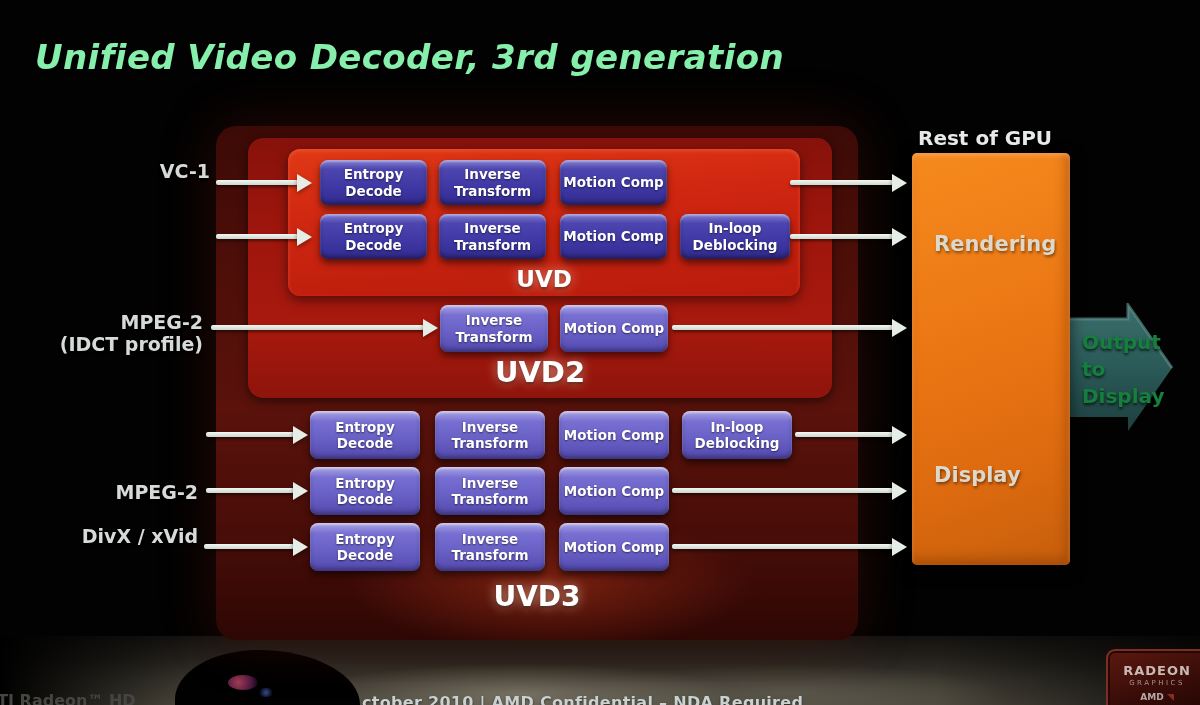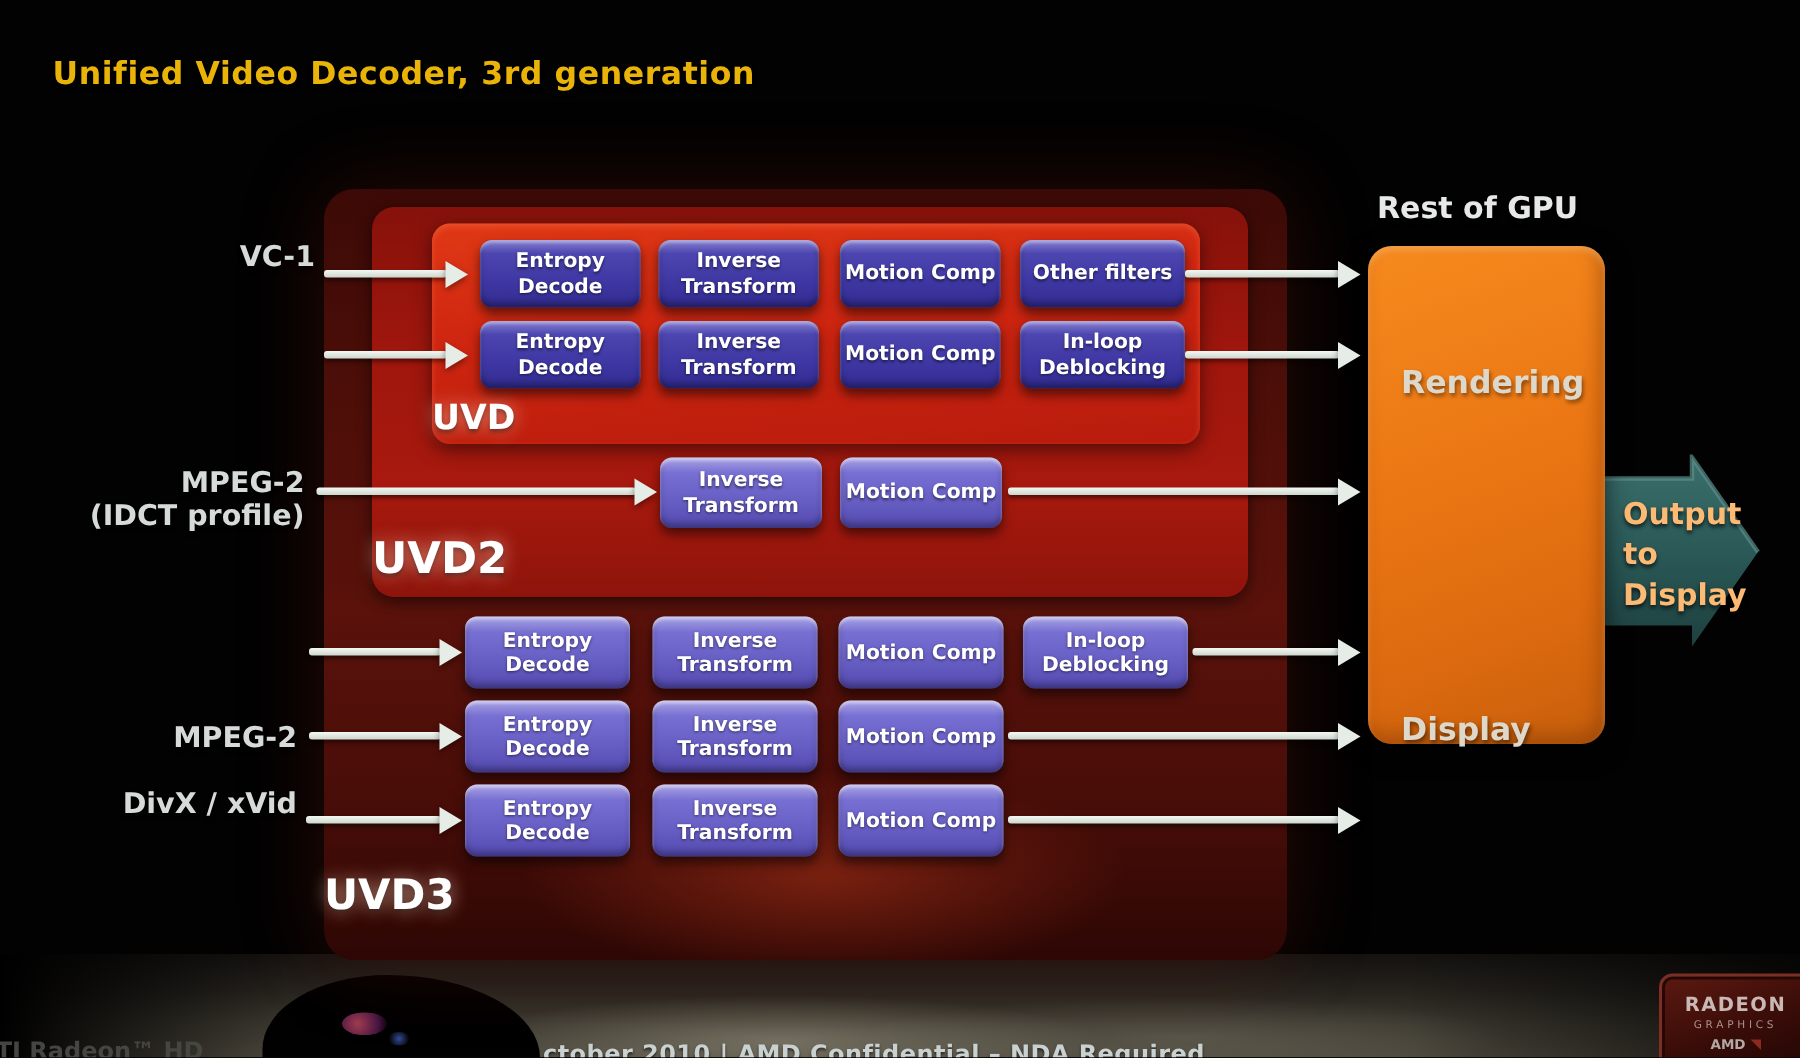--- a/index.html
+++ b/index.html
@@ -12,64 +12,64 @@
       radial-gradient(ellipse 480px 330px at 545px 390px, rgba(140,30,14,0.14), transparent 70%),
       radial-gradient(ellipse 260px 120px at 540px 620px, rgba(220,180,150,0.10), transparent 70%);
   }
   .bottom-band{position:absolute;left:0;top:636px;width:1200px;height:69px;z-index:1;
     background:
       radial-gradient(ellipse 300px 42px at 520px 58px, rgba(190,185,162,0.40), transparent 72%),
       radial-gradient(ellipse 300px 38px at 790px 56px, rgba(150,145,128,0.28), transparent 72%),
       linear-gradient(90deg, #000 0%, rgba(0,0,0,0) 16%, rgba(0,0,0,0) 78%, rgba(0,0,0,.75) 100%),
       linear-gradient(180deg, #141210 0%, #25221d 35%, #3b382f 68%, #4d483d 100%);
   }
-  .title{position:absolute;left:35px;top:37px;z-index:10;font-size:21px;font-weight:bold;
-    color:#eab308;letter-spacing:.4px;text-shadow:0 2px 3px rgba(0,0,0,.8);}
+  .title{position:absolute;left:35px;top:37px;z-index:10;font-size:34px;font-weight:bold;
+    color:#86efac;letter-spacing:.4px;text-shadow:0 2px 3px rgba(0,0,0,.8);font-style:italic;}
   
   .uvd3{position:absolute;left:216px;top:126px;width:642px;height:514px;z-index:3;border-radius:20px;
     background:
       radial-gradient(ellipse 280px 95px at 52% 89%, rgba(170,50,24,0.55), transparent 72%),
       linear-gradient(180deg,#3c0a06 0%,#4c0e08 25%,#5a120b 55%,#480d08 80%,#2d0704 100%);
     box-shadow:0 0 55px rgba(150,35,14,.25);}
   .uvd2{position:absolute;left:248px;top:138px;width:584px;height:260px;z-index:4;border-radius:15px;
     background:linear-gradient(180deg,#86120b 0%,#9e160d 35%,#a8190e 72%,#8e140b 100%);
     box-shadow:0 3px 10px rgba(0,0,0,.55);}
   .uvd1{position:absolute;left:288px;top:149px;width:512px;height:147px;z-index:5;border-radius:12px;
     background:linear-gradient(175deg,#e03915 0%,#d02711 38%,#c2200e 72%,#b81c0d 100%);
     box-shadow:inset 0 2px 4px rgba(255,130,90,.35), 0 4px 12px rgba(0,0,0,.5);}
-  .container-label{position:absolute;left:0;right:0;text-align:left;color:#fff;font-weight:bold;
+  .container-label{position:absolute;left:0;right:0;text-align:center;color:#fff;font-weight:bold;
     text-shadow:0 0 12px rgba(255,210,185,.65), 0 2px 3px rgba(0,0,0,.5);}
   
   .box{position:absolute;z-index:6;border-radius:8px;color:#fff;font-weight:bold;font-size:13.5px;
     line-height:1.2;display:flex;align-items:center;justify-content:center;text-align:center;
     text-shadow:0 1px 2px rgba(0,0,0,.55);padding:2px;box-sizing:border-box;}
   .box.dark{background:linear-gradient(180deg,#8781d0 0%,#4d46b0 20%,#3f38a4 60%,#322b90 100%);
     box-shadow:inset 0 2px 2px rgba(255,255,255,.35), inset 0 -3px 4px rgba(0,0,0,.35), 0 4px 7px rgba(0,0,0,.55);}
   .box.light{background:linear-gradient(180deg,#aba5e4 0%,#776fd2 22%,#675ec4 62%,#5349ae 100%);
     box-shadow:inset 0 2px 2px rgba(255,255,255,.45), inset 0 -3px 4px rgba(0,0,0,.3), 0 4px 7px rgba(0,0,0,.55);}
   
   .arrow{position:absolute;z-index:9;height:5px;border-radius:2px;
     background:linear-gradient(180deg,#f4f8f3,#ccd6cd);box-shadow:0 2px 3px rgba(0,0,0,.5);}
   .arrow::after{content:"";position:absolute;right:-14px;top:50%;transform:translateY(-50%);
     width:0;height:0;border-left:15px solid #e6ece6;border-top:9px solid transparent;
     border-bottom:9px solid transparent;filter:drop-shadow(0 2px 2px rgba(0,0,0,.4));}
   
   .codec-label{position:absolute;z-index:9;color:#d6dad8;font-weight:bold;font-size:19px;
     line-height:22px;text-align:right;text-shadow:0 2px 3px rgba(0,0,0,.85);}
   
-  .gpu{position:absolute;left:912px;top:164px;width:158px;height:332px;z-index:8;border-radius:16px;
+  .gpu{position:absolute;left:912px;top:153px;width:158px;height:412px;z-index:8;border-radius:5px;
     background:linear-gradient(160deg,#f68a1e 0%,#ea7613 45%,#dd6a0f 75%,#c75f0c 100%);
     box-shadow:inset 0 3px 4px rgba(255,200,140,.4), inset -4px -6px 12px rgba(120,50,5,.45), 0 5px 16px rgba(0,0,0,.6);}
   .gpu-stage{position:absolute;left:22px;color:#ddd8ca;font-weight:bold;font-size:21px;
     line-height:26px;text-shadow:1px 2px 3px rgba(0,0,0,.45);}
   .gpu-header{position:absolute;left:918px;top:126px;z-index:9;color:#e7e9e9;font-weight:bold;
     font-size:20px;text-shadow:0 2px 3px rgba(0,0,0,.8);}
   
   .out-arrow{position:absolute;left:1040px;top:303px;z-index:7;}
-  .out-text{position:absolute;z-index:7;left:1082px;color:#fdba74;font-weight:bold;font-size:20px;
+  .out-text{position:absolute;z-index:7;left:1082px;color:#15803d;font-weight:bold;font-size:20px;
     text-shadow:0 2px 3px rgba(0,0,0,.7);}
   
   .nda{position:absolute;left:362px;top:693px;z-index:2;font-size:16px;font-weight:bold;
     color:#c9d2d0;letter-spacing:.3px;text-shadow:0 1px 2px rgba(0,0,0,.6);}
   .ati{position:absolute;left:-14px;top:691px;z-index:2;font-size:16px;font-weight:bold;color:#454542;}
   .silhouette{position:absolute;left:175px;top:650px;width:185px;height:58px;z-index:2;
     background:#010101;border-radius:45% 55% 0 0 / 85% 95% 0 0;}
   .glint1{position:absolute;left:228px;top:675px;width:30px;height:15px;z-index:3;border-radius:50%;
     background:radial-gradient(circle at 35% 50%, #c84a64, #5a1a52 65%, transparent);opacity:.8;}
   .glint2{position:absolute;left:258px;top:688px;width:16px;height:9px;z-index:3;border-radius:50%;
@@ -98,21 +98,20 @@
   <div class="uvd2">
     <div class="container-label" style="top:217px;font-size:29px;">UVD2</div>
   </div>
   <div class="uvd1">
     <div class="container-label" style="top:117px;font-size:23px;">UVD</div>
   </div>
 
   <div class="box dark" style="left:320px;top:160px;width:107px;height:45px;">Entropy Decode</div>
   <div class="box dark" style="left:439px;top:160px;width:107px;height:45px;">Inverse Transform</div>
   <div class="box dark" style="left:560px;top:160px;width:107px;height:45px;">Motion Comp</div>
-  <div class="box dark" style="left:680px;top:160px;width:110px;height:45px;">Other filters</div>
 
   <div class="box dark" style="left:320px;top:214px;width:107px;height:45px;">Entropy Decode</div>
   <div class="box dark" style="left:439px;top:214px;width:107px;height:45px;">Inverse Transform</div>
   <div class="box dark" style="left:560px;top:214px;width:107px;height:45px;">Motion Comp</div>
   <div class="box dark" style="left:680px;top:214px;width:110px;height:45px;">In-loop Deblocking</div>
 
   <div class="box light" style="left:440px;top:305px;width:108px;height:47px;">Inverse Transform</div>
   <div class="box light" style="left:560px;top:305px;width:108px;height:47px;">Motion Comp</div>
 
   <div class="box light" style="left:310px;top:411px;width:110px;height:48px;">Entropy Decode</div>

